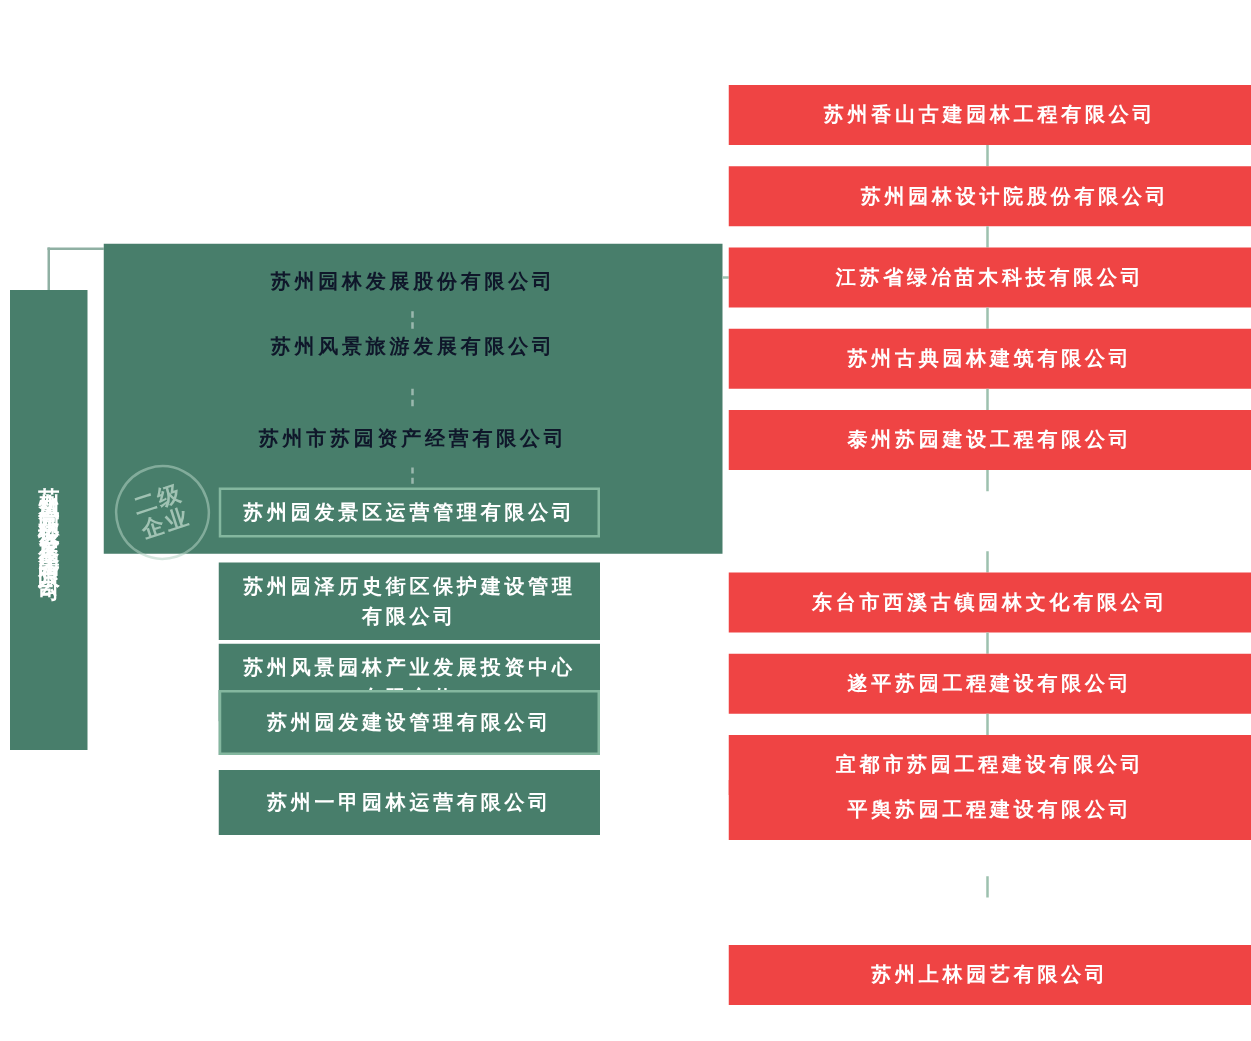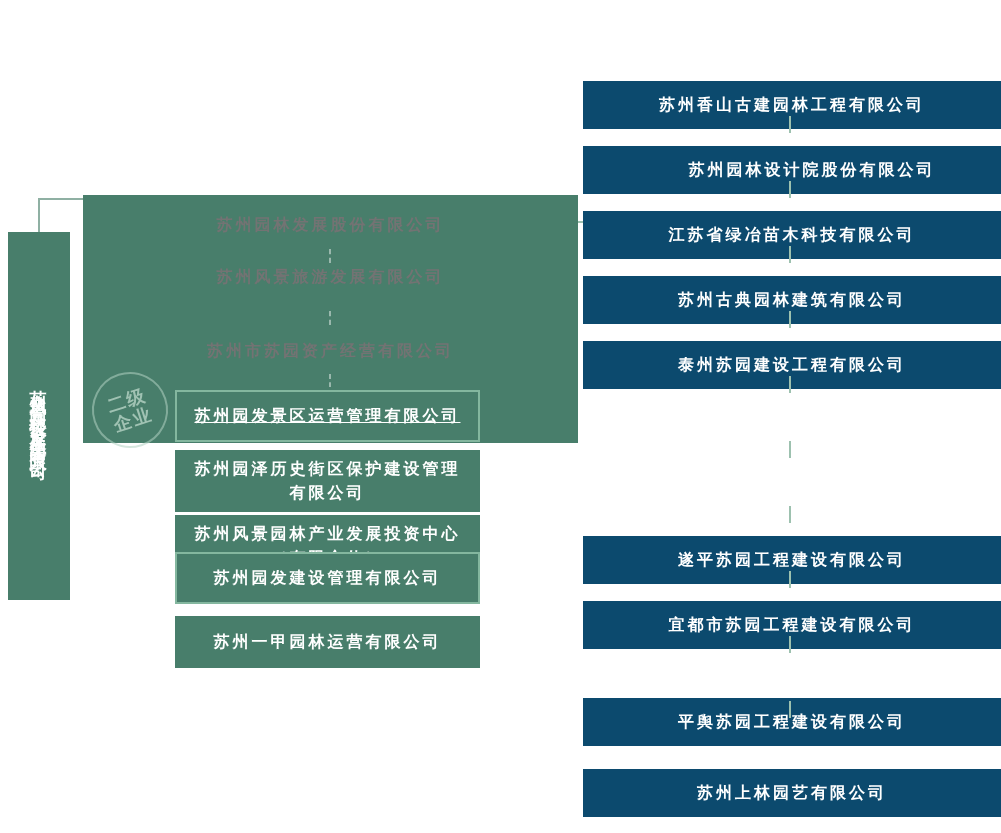--- a/index.html
+++ b/index.html
@@ -7,33 +7,33 @@
   body { font-family:"DejaVu Sans","Liberation Sans",sans-serif; }
   .canvas {
     position:relative; width:1001px; height:833px;
     background:#ffffff; overflow:hidden;
   }
   .box {
     position:absolute; display:flex; align-items:center; justify-content:center;
     text-align:center; color:#ffffff; font-weight:bold;
   }
   .dark  { background:#487e6b; }
-  .light { background:#0c4a6e;margin-top:13px; }
+  .light { background:#ef4444; }
   .bordered { border:2px solid #84b79f; }
   .mid-text {
     font-size:16px; letter-spacing:3px; line-height:24px;
   }
   .right-box {
     left:583px; width:418px; height:48px;
     font-size:16px; letter-spacing:3px;
   }
   .panel-row {
     position:absolute; left:83px; width:495px; height:44px;
     display:flex; align-items:center; justify-content:center;
-    color:#737373; font-weight:bold; font-size:16px; letter-spacing:3px;
+    color:#0f172a; font-weight:bold; font-size:16px; letter-spacing:3px;
   }
   .lower-box { left:175px; width:305px; padding:0 12px; }
   .vline { position:absolute; background:#8fb0a3; }
   .conn  { position:absolute; background:#9dc1af; }
   .dash {
     position:absolute; width:0; border-left:2px dashed rgba(255,255,255,0.45);
   }
   .parent-box {
     left:8px; top:232px; width:62px; height:368px;
   }
@@ -66,21 +66,21 @@
 
   <div class="panel-row" style="top:203px;">苏州园林发展股份有限公司</div>
   <div class="dash" style="left:329px; top:249px; height:14px;"></div>
 
   <div class="panel-row" style="top:255px;">苏州风景旅游发展有限公司</div>
   <div class="dash" style="left:329px; top:311px; height:14px;"></div>
 
   <div class="panel-row" style="top:329px;">苏州市苏园资产经营有限公司</div>
   <div class="dash" style="left:329px; top:374px; height:13px;"></div>
 
-  <div class="box dark bordered mid-text lower-box" style="top:390px; height:52px;text-decoration:underline;">苏州园发景区运营管理有限公司</div>
+  <div class="box dark bordered mid-text lower-box" style="top:390px; height:40px;">苏州园发景区运营管理有限公司</div>
 
   <div class="box dark mid-text lower-box" style="top:450px; height:62px;">苏州园泽历史街区保护建设管理有限公司</div>
 
   <div class="box dark mid-text lower-box" style="top:515px; height:62px;">苏州风景园林产业发展投资中心（有限合伙）</div>
 
   <div class="box dark bordered mid-text lower-box" style="top:552px; height:52px;">苏州园发建设管理有限公司</div>
 
   <div class="box dark mid-text lower-box" style="top:616px; height:52px;text-align:right;">苏州一甲园林运营有限公司</div>
 
   <div class="conn" style="left:578px; top:221px; width:5px; height:2px;"></div>
@@ -95,29 +95,30 @@
   <div class="conn" style="left:789px; top:246px; width:2px; height:17px;"></div>
 
   <div class="box light right-box" style="top:263px;">苏州古典园林建筑有限公司</div>
   <div class="conn" style="left:789px; top:311px; width:2px; height:17px;"></div>
 
   <div class="box light right-box" style="top:328px;">泰州苏园建设工程有限公司</div>
   <div class="conn" style="left:789px; top:376px; width:2px; height:17px;"></div>
 
   <div class="conn" style="left:789px; top:441px; width:2px; height:17px;"></div>
 
+  <div class="box light right-box" style="top:458px;">东台市西溪古镇园林文化有限公司</div>
   <div class="conn" style="left:789px; top:506px; width:2px; height:17px;"></div>
 
   <div class="box light right-box" style="top:523px;">遂平苏园工程建设有限公司</div>
   <div class="conn" style="left:789px; top:571px; width:2px; height:17px;"></div>
 
   <div class="box light right-box" style="top:588px;">宜都市苏园工程建设有限公司</div>
   <div class="conn" style="left:789px; top:636px; width:2px; height:17px;"></div>
 
-  <div class="box light right-box" style="top:685px;">平舆苏园工程建设有限公司</div>
+  <div class="box light right-box" style="top:624px;">平舆苏园工程建设有限公司</div>
   <div class="conn" style="left:789px; top:701px; width:2px; height:17px;"></div>
 
   <div class="box light right-box" style="top:756px;">苏州上林园艺有限公司</div>
 
   <div class="watermark">
     <span>
       <span style="display:block;">二级</span>
       <span style="display:block;">企业</span>
     </span>
   </div>

